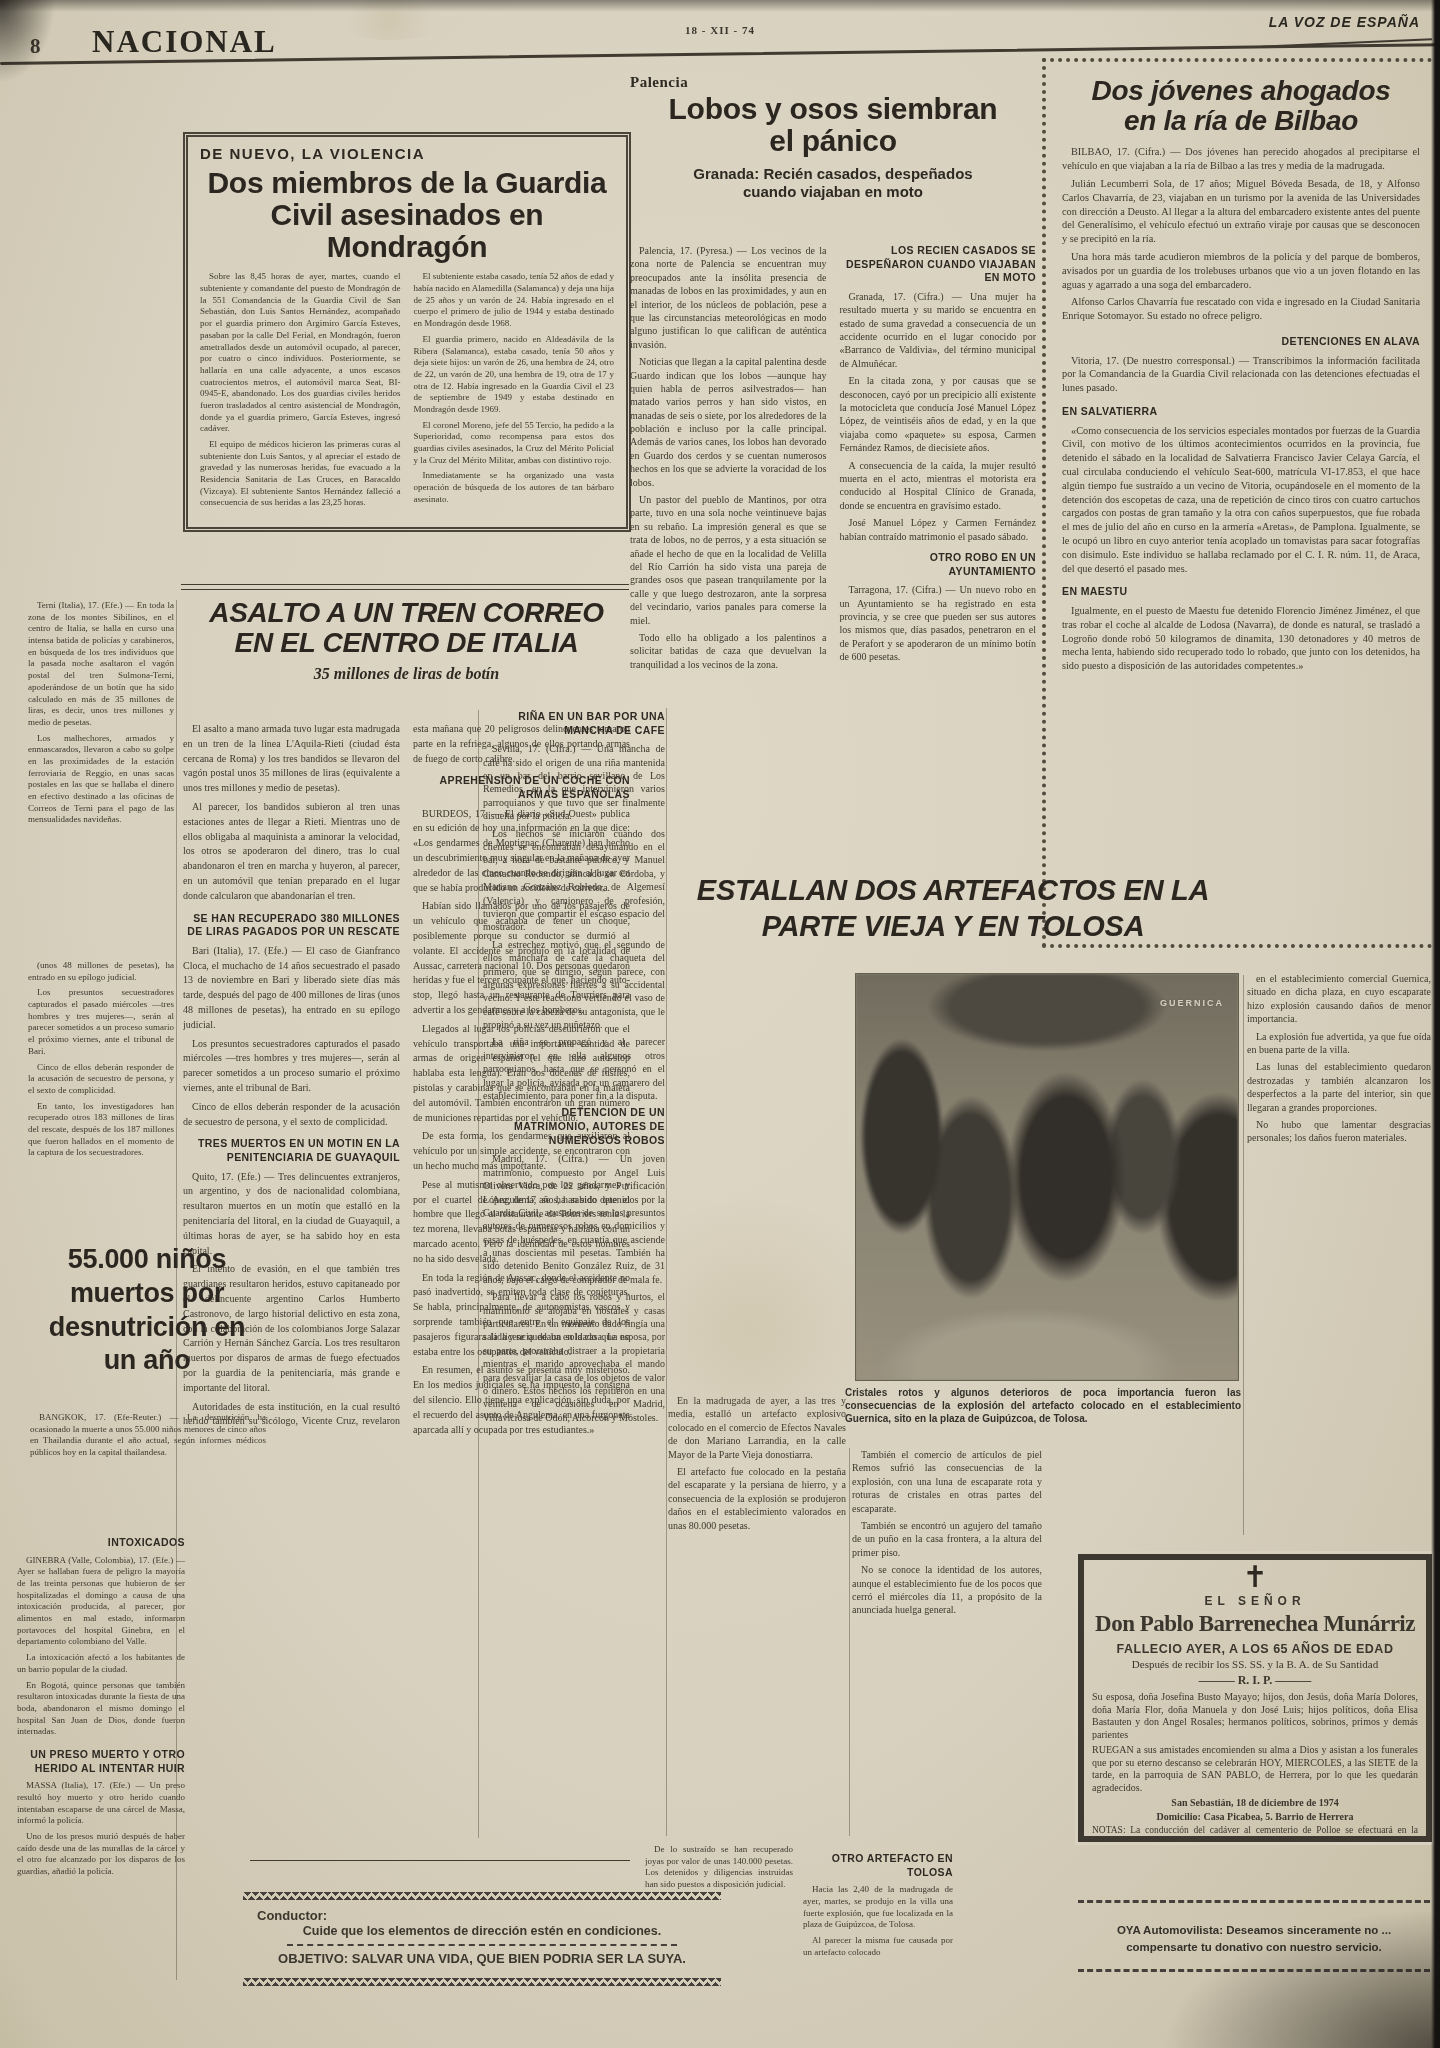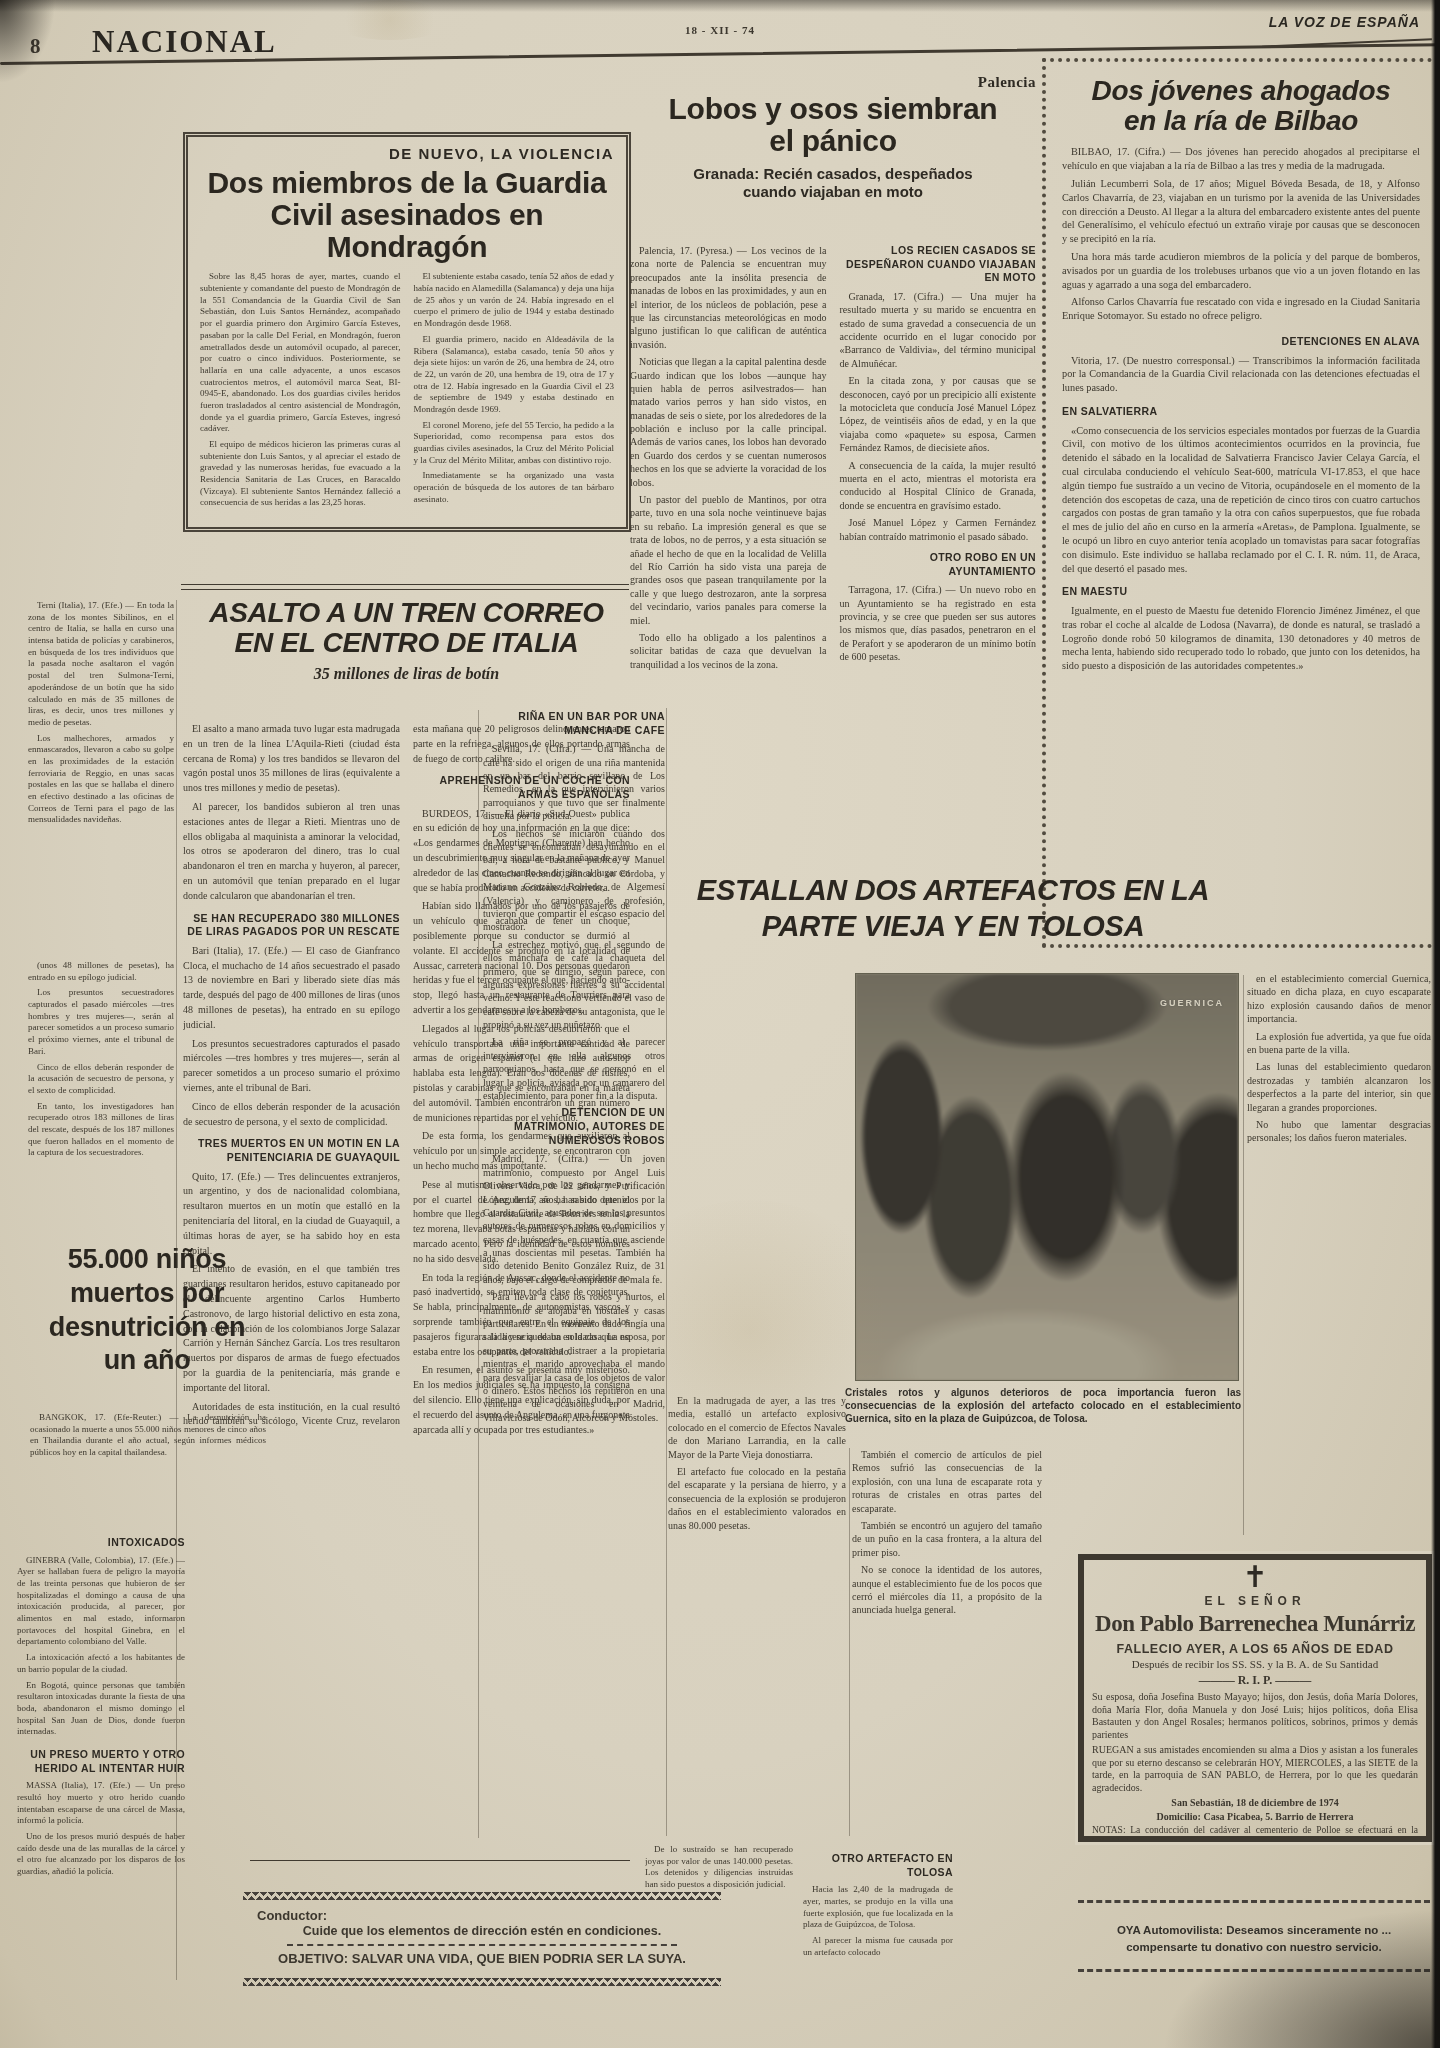--- a/index.html
+++ b/index.html
@@ -15,21 +15,21 @@
   .header-rule{height:3px;background:#403a30;transform:rotate(-0.75deg);transform-origin:left center;border-radius:2px;}
   .header-rule2{height:2px;background:#403a30;transform:rotate(-2.5deg);}
   
   .body-text{font:10px/1.34 "Liberation Serif",serif;text-align:justify;color:#3d382e;}
   .body-text p{margin:0 0 4px;text-indent:9px;}
   .tiny{font-size:9px;line-height:1.3;}
   .cols2{column-count:2;column-gap:13px;}
   .subhead{font:bold 10.5px/1.3 "Liberation Sans",sans-serif;text-align:right;letter-spacing:.4px;
     color:#2e2a23;margin:8px 0 5px;}
   .subhead.left{text-align:left;}
-  .kicker{font:bold 15px "Liberation Sans",sans-serif;text-align:right;letter-spacing:1.5px;color:#2e2a23;}
+  .kicker{font:bold 15px "Liberation Sans",sans-serif;text-align:left;letter-spacing:1.5px;color:#2e2a23;}
   .kicker.serif{font:bold 15px "Liberation Serif",serif;letter-spacing:.5px;}
   .headline{font:bold 30px/1.06 "Liberation Sans",sans-serif;text-align:center;color:#2b2720;letter-spacing:-.3px;}
   .headline.ital{font-style:italic;}
   .subdeck{font:bold 15px/1.25 "Liberation Sans",sans-serif;text-align:center;color:#2e2a23;}
   .subdeck.ital-serif{font:bold italic 16px "Liberation Serif",serif;font-style:italic;}
   .vline{width:1px;background:rgba(64,58,46,.4);}
   .hline{background:#403a30;}
   .dblline{height:4px;border-top:1px solid #403a30;border-bottom:1px solid #403a30;}
   
   .main-box{border:5px double #4a443a;padding:8px 12px 6px;margin-top:48px;}

